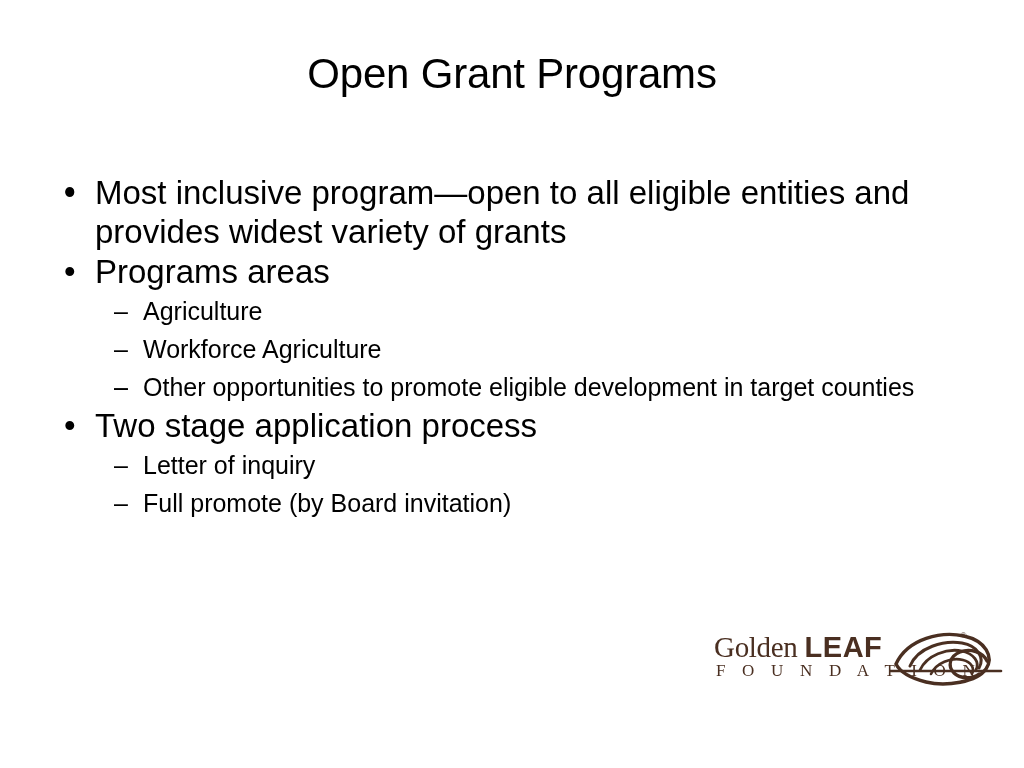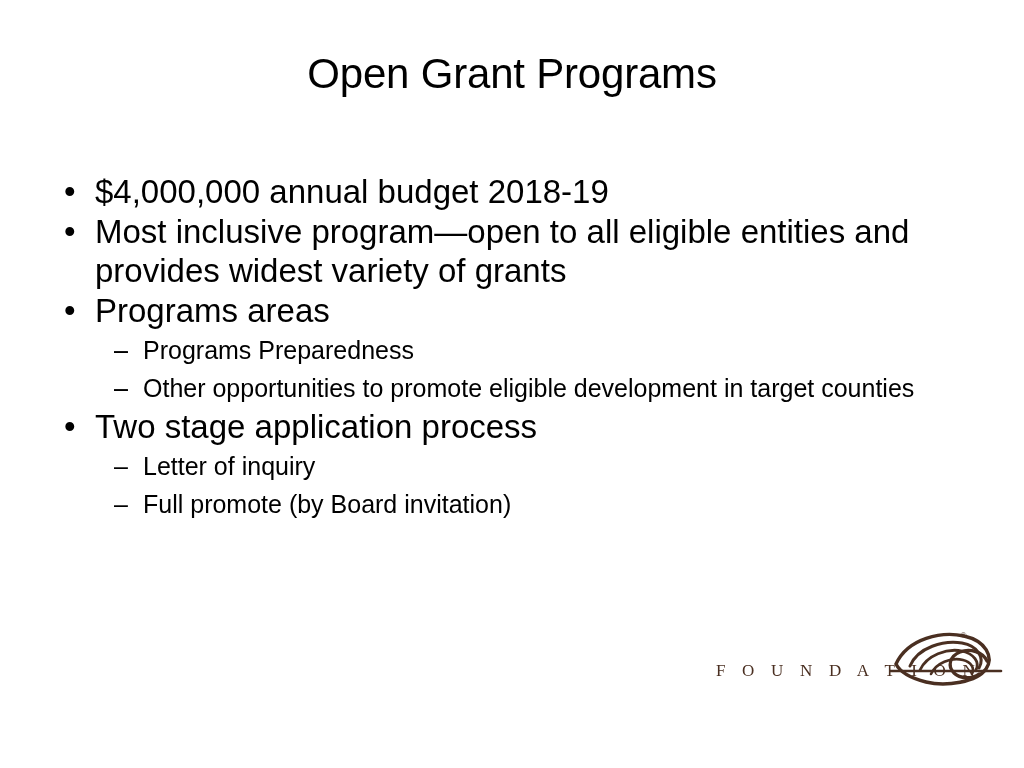--- a/index.html
+++ b/index.html
@@ -140,40 +140,40 @@
 <body>
 
 <div class="slide">
 
   <div class="slide-title">Open Grant Programs</div>
 
   <div class="body-block">
 
     <div class="bullet-l1">
       <span class="marker">•</span>
-      <span>$4,000,000 annual budget 2018-19</span>
     </div>
 
     <div class="bullet-l1">
       <span class="marker">•</span>
       <span>Most inclusive program—open to all eligible entities and provides widest variety of grants</span>
     </div>
 
     <div class="bullet-l1">
       <span class="marker">•</span>
       <span>Programs areas</span>
     </div>
 
     <div class="bullet-l2">
       <span class="marker">–</span>
-    </div>
-
-    <div class="bullet-l2">
-      <span class="marker">–</span>
-      <span>Programs Preparedness</span>
+      <span>Agriculture</span>
+    </div>
+
+    <div class="bullet-l2">
+      <span class="marker">–</span>
+      <span>Workforce Agriculture</span>
     </div>
 
     <div class="bullet-l2">
       <span class="marker">–</span>
     </div>
 
     <div class="bullet-l2">
       <span class="marker">–</span>
       <span>Other opportunities to promote eligible development in target counties</span>
     </div>
@@ -189,20 +189,23 @@
     </div>
 
     <div class="bullet-l2">
       <span class="marker">–</span>
       <span>Full promote (by Board invitation)</span>
     </div>
 
   </div>
 
   <div class="logo">
+    <div class="logo-wordmark">
+      <span class="logo-golden">Golden</span><span class="logo-leaf">LEAF</span>
+    </div>
     <div class="logo-foundation">F O U N D A T I O N</div>
 
     <div class="logo-mark">
       <svg width="114" height="58" viewBox="0 0 114 58" xmlns="http://www.w3.org/2000/svg">
         <g fill="none" stroke="#4a2f21" stroke-linecap="round">
 
           <path d="M6,34 C18,8 52,1 74,6 C96,11 104,27 96,39 C87,52 56,57 36,52 C20,48 10,42 6,34 Z" stroke-width="3.4"></path>
 
           <path d="M20,36 C28,17 54,10 72,13 C88,16 95,28 89,38" stroke-width="3"></path>
           <path d="M30,40 C37,25 57,18 72,21 C84,24 90,32 86,40" stroke-width="2.8"></path>

